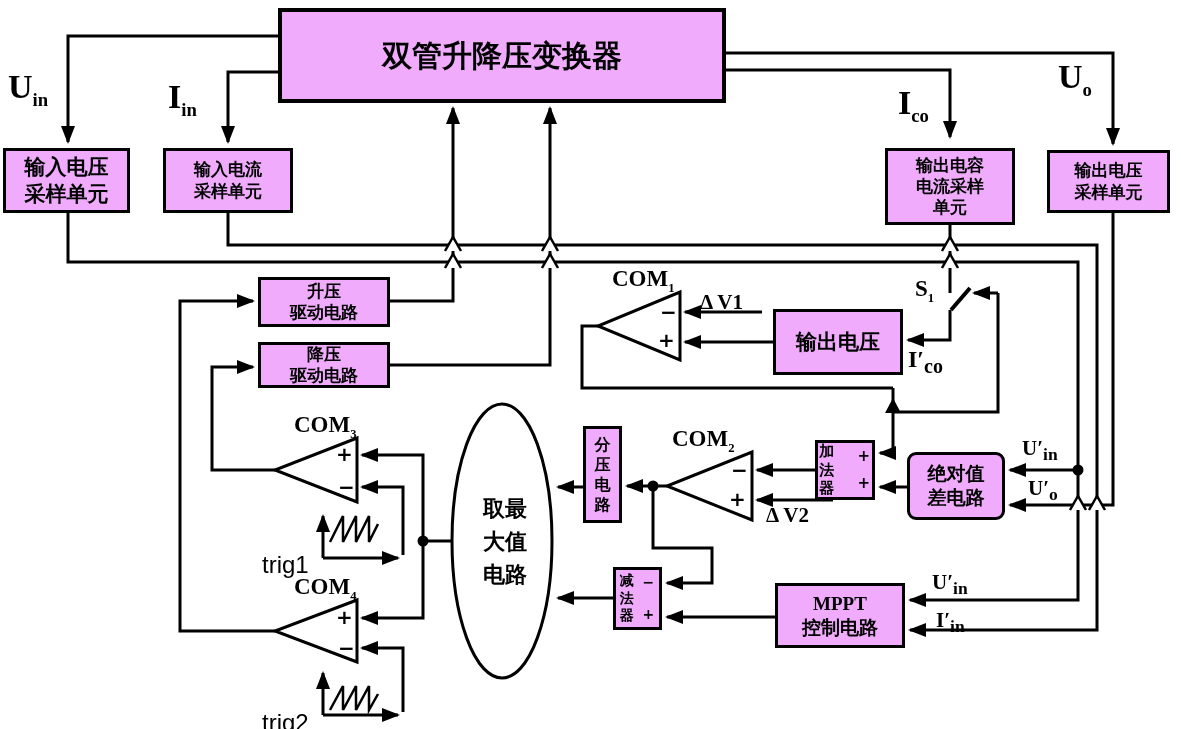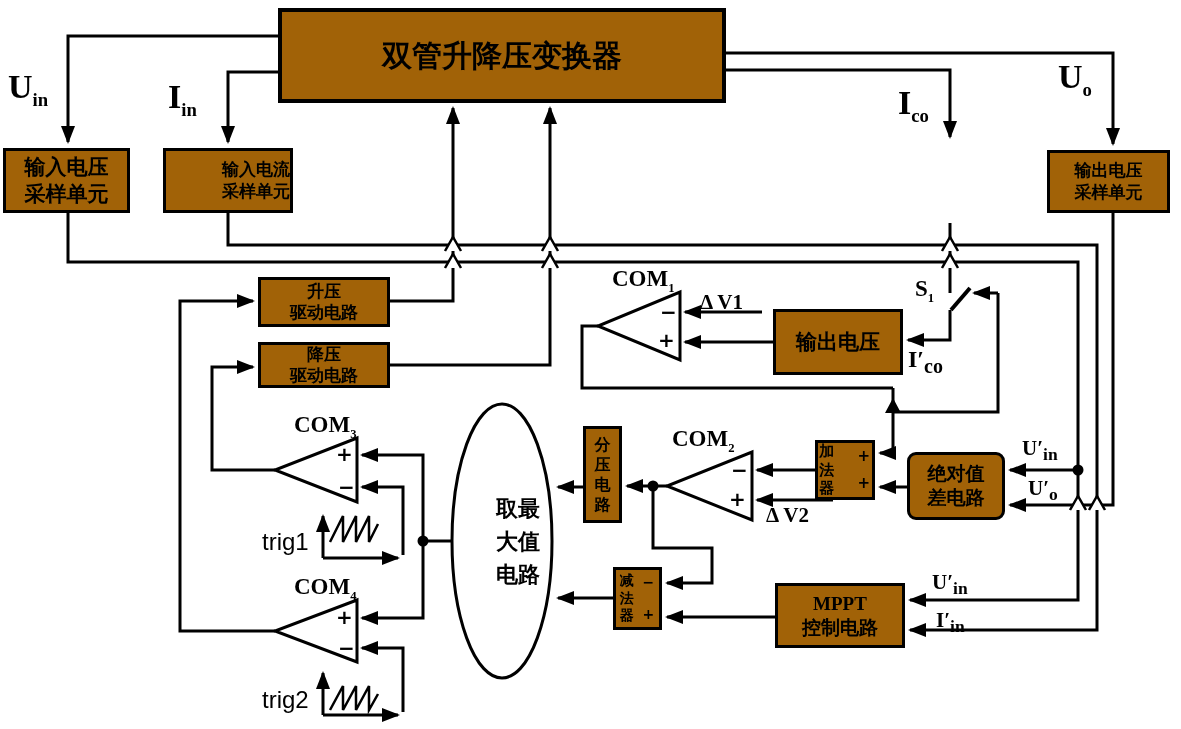--- a/index.html
+++ b/index.html
@@ -1,29 +1,29 @@
 <!DOCTYPE html>
 <html><head>
 <meta charset="utf-8">
 <style>
   html,body{margin:0;padding:0;background:#ffffff;}
   #stage{position:relative;width:1181px;height:729px;background:#ffffff;overflow:hidden;
          font-family:"Liberation Serif","DejaVu Serif",serif;color:#000;}
   #wires{position:absolute;left:0;top:0;z-index:1;}
-  .box{position:absolute;border:3px solid #000;background:#a16207;display:flex;flex-direction:column;
+  .box{position:absolute;border:3px solid #000;background:#f0abfc;display:flex;flex-direction:column;
        align-items:center;justify-content:center;font-weight:bold;text-align:center;z-index:2;
        line-height:1.25;box-sizing:border-box;}
   .nobord{border:none;background:transparent;}
   .lbl{position:absolute;z-index:3;font-weight:bold;white-space:nowrap;}
   .sig{font-size:34px;}
   .sig sub,.com sub{font-size:0.55em;font-weight:bold;}
   .com{font-size:23px;}
   .small{font-size:21px;}
   .prime{font-size:24px;}
-  .trig{font-family:"Liberation Sans","DejaVu Sans",sans-serif;font-size:24px;font-weight:normal;}
+  .trig{font-family:"Liberation Sans","DejaVu Sans",sans-serif;font-size:24px;font-weight:normal;margin-top:23px;}
   .sign{position:absolute;z-index:4;font-weight:bold;font-size:20px;line-height:1;
         font-family:"DejaVu Sans",sans-serif;}
   .vtext{width:1.15em;line-break:anywhere;word-break:break-all;display:inline-block;}
   .hsign{display:flex;flex-direction:column;justify-content:space-between;height:100%;
          padding:4px 2px;box-sizing:border-box;font-family:"DejaVu Sans",sans-serif;}
 </style>
 </head>
 <body>
 
 <div id="stage">
@@ -115,25 +115,30 @@
 
 <div class="box" style="left:278px;top:8px;width:448px;height:95px;border-width:4px;font-size:30px;">
   <div>双管升降压变换器</div>
 </div>
 
 <div class="box" style="left:3px;top:148px;width:127px;height:65px;font-size:21px;">
   <div>输入电压</div>
   <div>采样单元</div>
 </div>
 
-<div class="box" style="left:163px;top:148px;width:130px;height:65px;font-size:17px;align-items:flex-end;">
+<div class="box" style="left:163px;top:148px;width:130px;height:65px;font-size:17px;">
   <div>输入电流</div>
   <div>采样单元</div>
 </div>
 
+<div class="box" style="left:885px;top:148px;width:130px;height:77px;font-size:17px;">
+  <div>输出电容</div>
+  <div>电流采样</div>
+  <div>单元</div>
+</div>
 
 <div class="box" style="left:1047px;top:150px;width:123px;height:63px;font-size:17px;">
   <div>输出电压</div>
   <div>采样单元</div>
 </div>
 
 <div class="box" style="left:258px;top:277px;width:132px;height:50px;font-size:17px;">
   <div>升压</div>
   <div>驱动电路</div>
 </div>
@@ -170,21 +175,21 @@
     <span>−</span>
     <span>+</span>
   </span>
 </div>
 
 <div class="box" style="left:775px;top:583px;width:130px;height:65px;font-size:19px;">
   <div>MPPT</div>
   <div>控制电路</div>
 </div>
 
-<div class="box nobord" style="left:468px;top:404px;width:100px;height:274px;font-size:22px;line-height:1.5;text-align:center;">
+<div class="box nobord" style="left:455px;top:404px;width:100px;height:274px;font-size:22px;line-height:1.5;text-align:center;">
   <div>取最</div>
   <div>大值</div>
   <div>电路</div>
 </div>
 
 <div class="lbl sig" style="left:8px;top:68px;">
   <span>U</span><sub>in</sub>
 </div>
 <div class="lbl sig" style="left:168px;top:78px;">
   <span>I</span><sub>in</sub>

